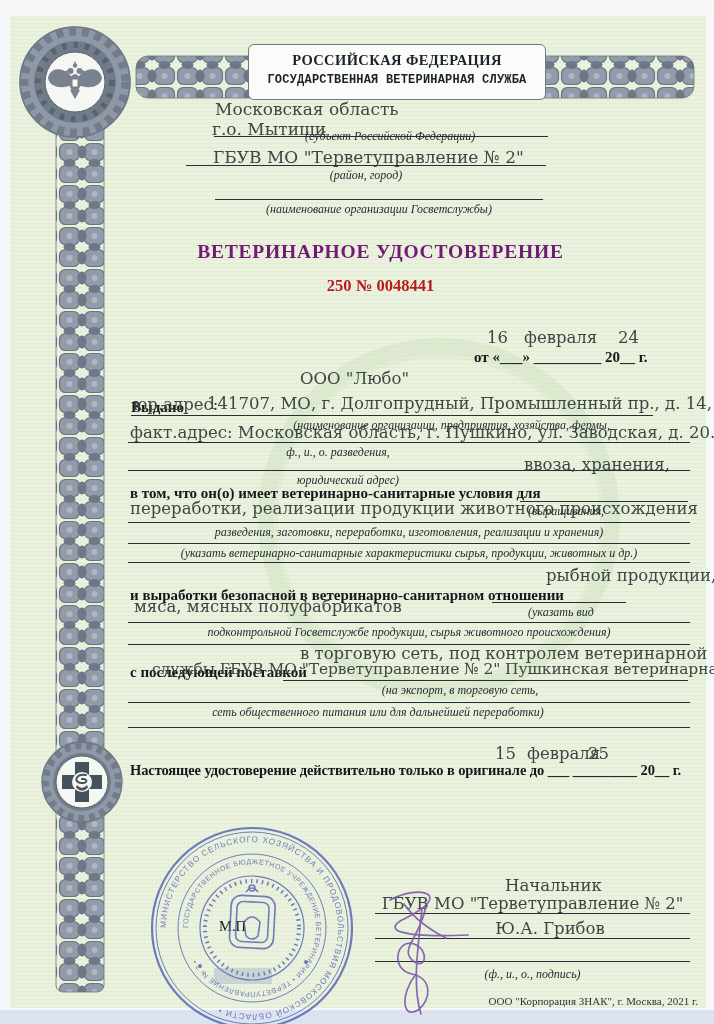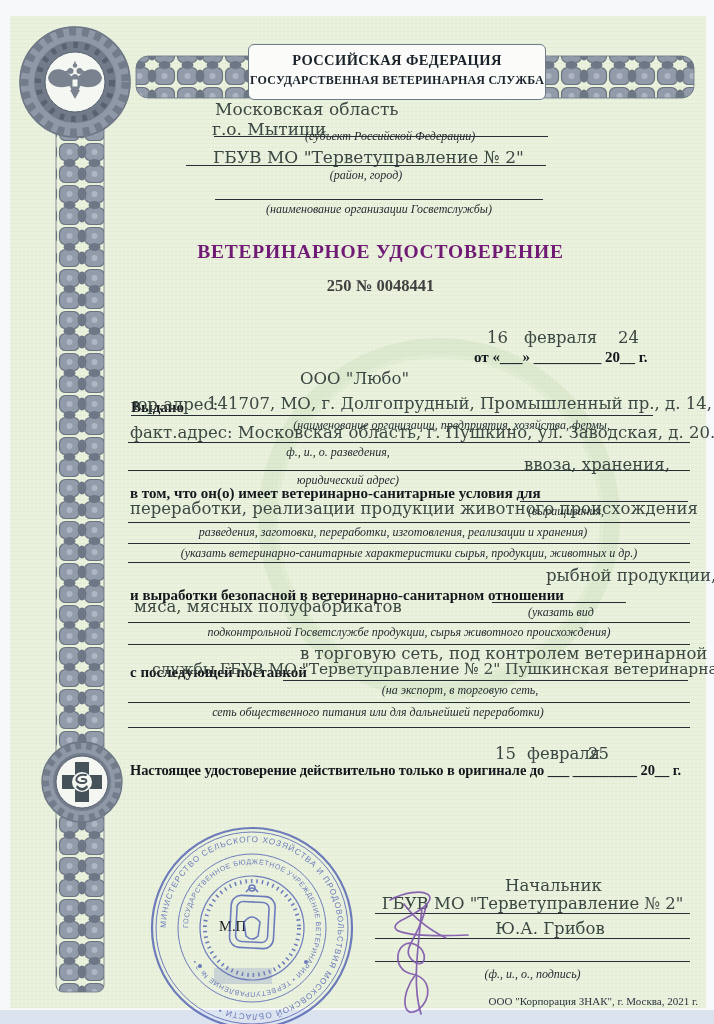--- a/index.html
+++ b/index.html
@@ -26,21 +26,21 @@
   .panel{
     background:#fbfcf9;border:1.2px solid #6f7a87;border-radius:6px;
   }
   .watermark{
     border-radius:50%;
     border:16px solid rgba(168,196,142,.17);
     box-shadow:inset 0 0 0 4px rgba(168,196,142,.10);
   }
   .bottomstrip{background:#dbe4ee;}
   .title1{font-size:19.5px;font-weight:bold;letter-spacing:.8px;color:#701a75;}
-  .title2{font-size:16.5px;font-weight:bold;color:#404040;}
+  .title2{font-size:16.5px;font-weight:bold;color:#b91c1c;}
   .hdr1{font-size:14.5px;font-weight:bold;letter-spacing:.4px;color:#1a232c;}
   .hdr2{font-size:12px;font-weight:bold;letter-spacing:.2px;color:#1a232c;}
   .footer{font-size:11px;color:#2b353f;}
 </style>
 </head>
 <body>
 
 <div id="doc"></div>
 <div class="abs bottomstrip" style="left:0;top:1010px;width:714px;height:14px;"></div>
 
@@ -108,21 +108,21 @@
     </g>
   </g>
 </svg>
 
 <svg class="abs" style="left:128px;top:44px;" width="580" height="64" viewBox="0 0 580 64">
   <rect x="8" y="12" width="558" height="42" rx="12" fill="url(#chainV)" stroke="#6a7380" stroke-width="0.8"></rect>
 </svg>
 
 <div class="abs panel" style="left:248px;top:44px;width:296px;height:54px;">
   <div class="ctr hdr1" style="margin-top:7px;">РОССИЙСКАЯ ФЕДЕРАЦИЯ</div>
-  <div class="ctr hdr2" style="margin-top:4px;">ГОСУДАРСТВЕННАЯ ВЕТЕРИНАРНАЯ СЛУЖБА</div>
+  <div class="ctr hdr2" style="margin-top:4px;font-family:Liberation Mono, monospace;">ГОСУДАРСТВЕННАЯ ВЕТЕРИНАРНАЯ СЛУЖБА</div>
 </div>
 
 <div class="abs val" style="left:215px;top:100px;font-size:17px;">Московская область</div>
 <div class="abs val" style="left:212px;top:120px;font-size:17px;">г.о. Мытищи</div>
 <div class="abs cap" style="left:305px;top:129px;">(субъект Российской Федерации)</div>
 <div class="abs ln" style="left:214px;top:136px;width:334px;"></div>
 <div class="abs val" style="left:213px;top:148px;font-size:17px;">ГБУВ МО "Терветуправление № 2"</div>
 <div class="abs ln" style="left:186px;top:165px;width:360px;"></div>
 <div class="abs cap ctr" style="left:186px;top:168px;width:360px;">(район, город)</div>
 <div class="abs ln" style="left:215px;top:199px;width:328px;"></div>
@@ -147,21 +147,21 @@
 <div class="abs cap ctr" style="left:128px;top:445px;width:420px;">ф., и., о. разведения,</div>
 <div class="abs val" style="left:524px;top:456px;">ввоза, хранения,</div>
 <div class="abs ln" style="left:128px;top:470px;width:562px;"></div>
 <div class="abs cap ctr" style="left:128px;top:473px;width:440px;">юридический адрес)</div>
 
 <div class="abs pr b" style="left:130px;top:485px;">в том, что он(о) имеет ветеринарно-санитарные условия для</div>
 <div class="abs ln" style="left:520px;top:501px;width:168px;"></div>
 <div class="abs val" style="left:130px;top:500px;">переработки, реализации продукции животного происхождения</div>
 <div class="abs cap" style="left:528px;top:504px;">(выращивания,</div>
 <div class="abs ln" style="left:128px;top:522px;width:562px;"></div>
-<div class="abs cap ctr" style="left:112px;top:525px;width:562px;">разведения, заготовки, переработки, изготовления, реализации и хранения)</div>
+<div class="abs cap ctr" style="left:128px;top:525px;width:562px;">разведения, заготовки, переработки, изготовления, реализации и хранения)</div>
 <div class="abs ln" style="left:128px;top:543px;width:562px;"></div>
 <div class="abs cap ctr" style="left:128px;top:546px;width:562px;">(указать ветеринарно-санитарные характеристики сырья, продукции, животных и др.)</div>
 <div class="abs ln" style="left:128px;top:562px;width:562px;"></div>
 <div class="abs val" style="left:505px;top:567px;margin-left:41px;">рыбной продукции,</div>
 <div class="abs pr b" style="left:130px;top:587px;">и выработки безопасной в ветеринарно-санитарном отношении</div>
 <div class="abs ln" style="left:492px;top:602px;width:134px;"></div>
 <div class="abs val" style="left:134px;top:598px;">мяса, мясных полуфабрикатов</div>
 <div class="abs cap" style="left:528px;top:605px;">(указать вид</div>
 <div class="abs ln" style="left:128px;top:622px;width:562px;"></div>
 <div class="abs cap ctr" style="left:128px;top:625px;width:562px;">подконтрольной Госветслужбе продукции, сырья животного происхождения)</div>

